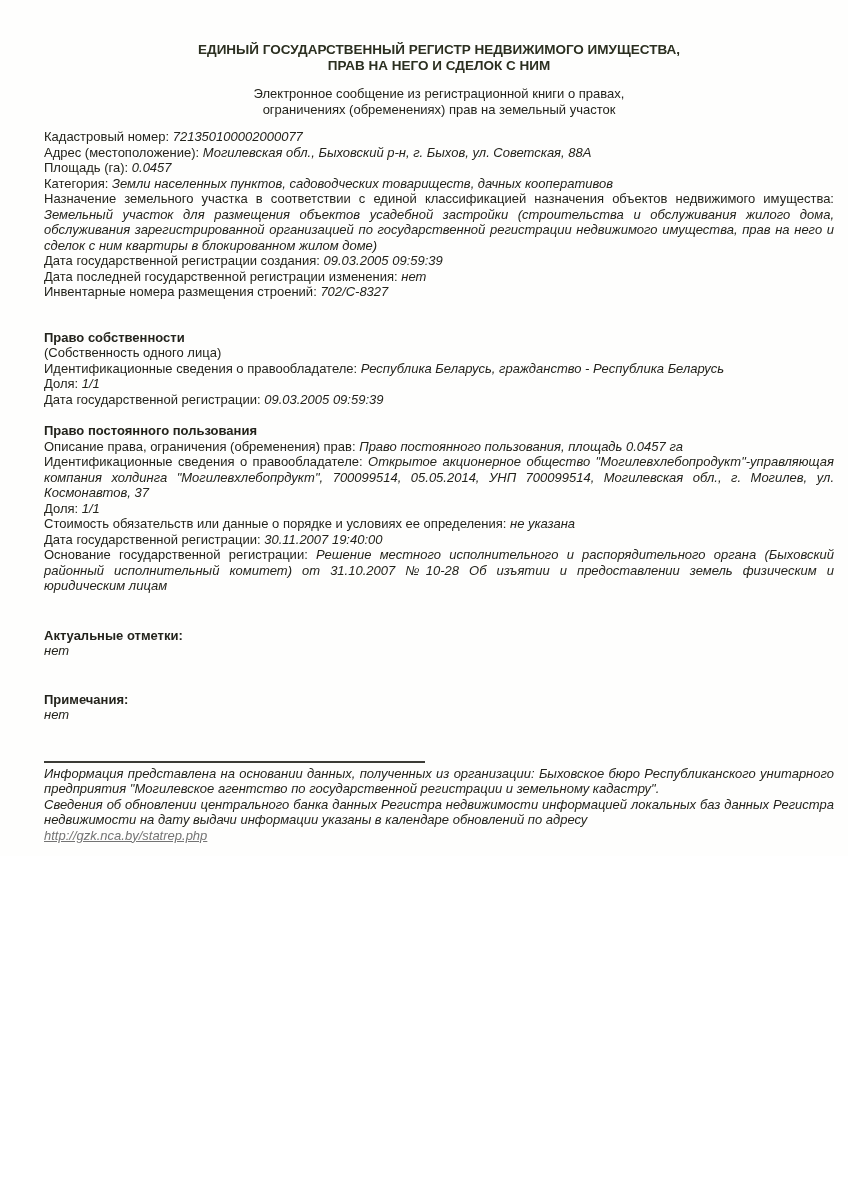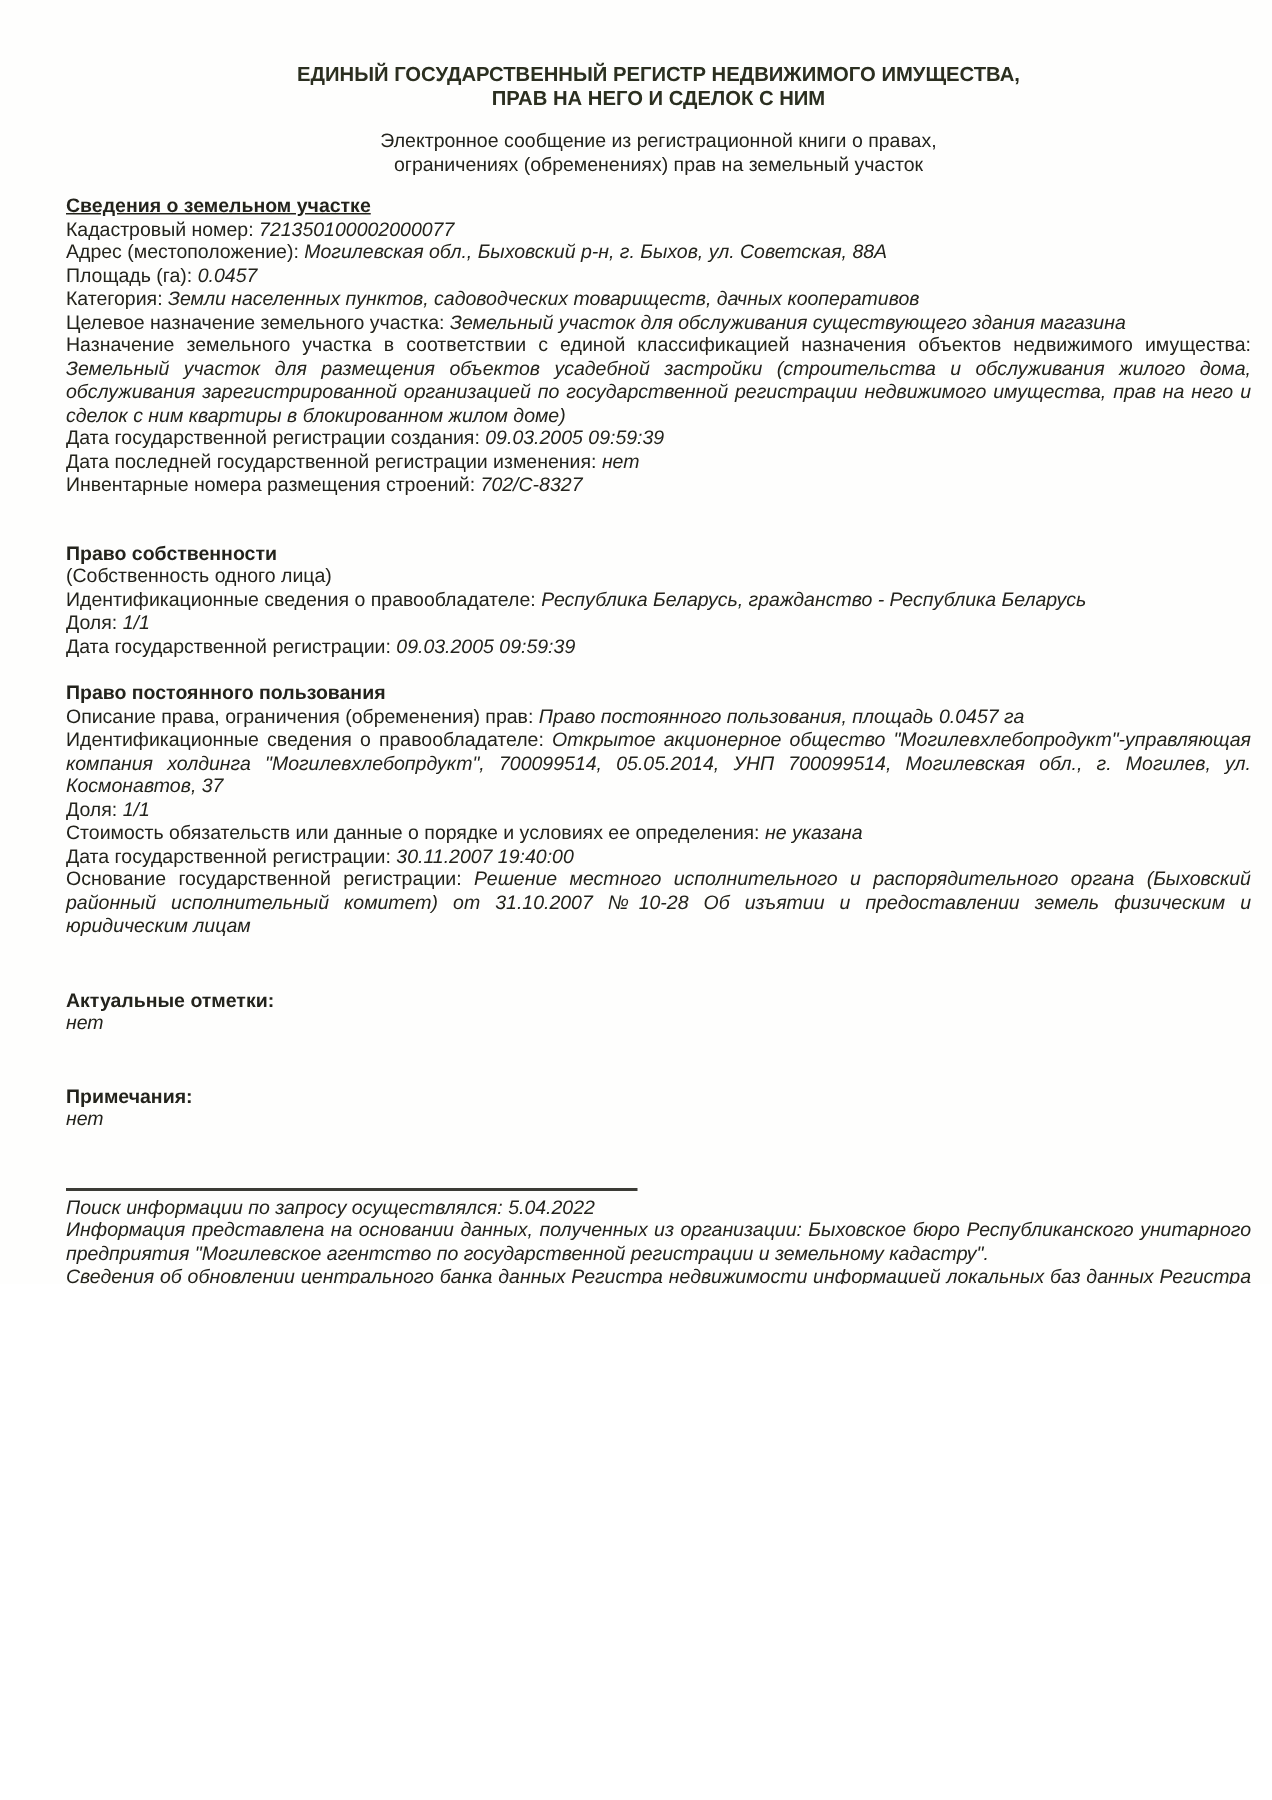--- a/index.html
+++ b/index.html
@@ -73,26 +73,24 @@
     <div>ЕДИНЫЙ ГОСУДАРСТВЕННЫЙ РЕГИСТР НЕДВИЖИМОГО ИМУЩЕСТВА,</div>
     <div>ПРАВ НА НЕГО И СДЕЛОК С НИМ</div>
   </div>
 
   <div class="doc-subtitle">
     <div>Электронное сообщение из регистрационной книги о правах,</div>
     <div>ограничениях (обременениях) прав на земельный участок</div>
   </div>
 
   <section>
-    <h2 class="sec-title underlined">Сведения о земельном участке</h2>
     <p class="field"><span class="lbl">Кадастровый номер:</span> <span class="val">721350100002000077</span></p>
     <p class="field"><span class="lbl">Адрес (местоположение):</span> <span class="val">Могилевская обл., Быховский р-н, г. Быхов, ул. Советская, 88А</span></p>
     <p class="field"><span class="lbl">Площадь (га):</span> <span class="val">0.0457</span></p>
     <p class="field"><span class="lbl">Категория:</span> <span class="val">Земли населенных пунктов, садоводческих товариществ, дачных кооперативов</span></p>
-    <p class="field"><span class="lbl">Целевое назначение земельного участка:</span> <span class="val">Земельный участок для обслуживания существующего здания магазина</span></p>
     <p class="field"><span class="lbl">Назначение земельного участка в соответствии с единой классификацией назначения объектов недвижимого имущества:</span> <span class="val">Земельный участок для размещения объектов усадебной застройки (строительства и обслуживания жилого дома, обслуживания зарегистрированной организацией по государственной регистрации недвижимого имущества, прав на него и сделок с ним квартиры в блокированном жилом доме)</span></p>
     <p class="field"><span class="lbl">Дата государственной регистрации создания:</span> <span class="val">09.03.2005 09:59:39</span></p>
     <p class="field"><span class="lbl">Дата последней государственной регистрации изменения:</span> <span class="val">нет</span></p>
     <p class="field"><span class="lbl">Инвентарные номера размещения строений:</span> <span class="val">702/С-8327</span></p>
   </section>
 
   <section class="sec-ownership">
     <h2 class="sec-title">Право собственности</h2>
     <p class="plain-line">(Собственность одного лица)</p>
     <p class="field"><span class="lbl">Идентификационные сведения о правообладателе:</span> <span class="val">Республика Беларусь, гражданство - Республика Беларусь</span></p>
@@ -115,19 +113,18 @@
     <p class="plain-line val">нет</p>
   </section>
 
   <section class="sec-notes">
     <h2 class="sec-title">Примечания:</h2>
     <p class="plain-line val">нет</p>
   </section>
 
   <div class="footer">
     <hr class="footer-rule">
-    <p><span>Поиск информации по запросу осуществлялся:</span> <span>5.04.2022</span></p>
     <p>Информация представлена на основании данных, полученных из организации: Быховское бюро Республиканского унитарного предприятия "Могилевское агентство по государственной регистрации и земельному кадастру".</p>
     <p>Сведения об обновлении центрального банка данных Регистра недвижимости информацией локальных баз данных Регистра недвижимости на дату выдачи информации указаны в календаре обновлений по адресу</p>
     <p><span class="url-link">http://gzk.nca.by/statrep.php</span></p>
   </div>
 
 </div>
 
 </body></html>

